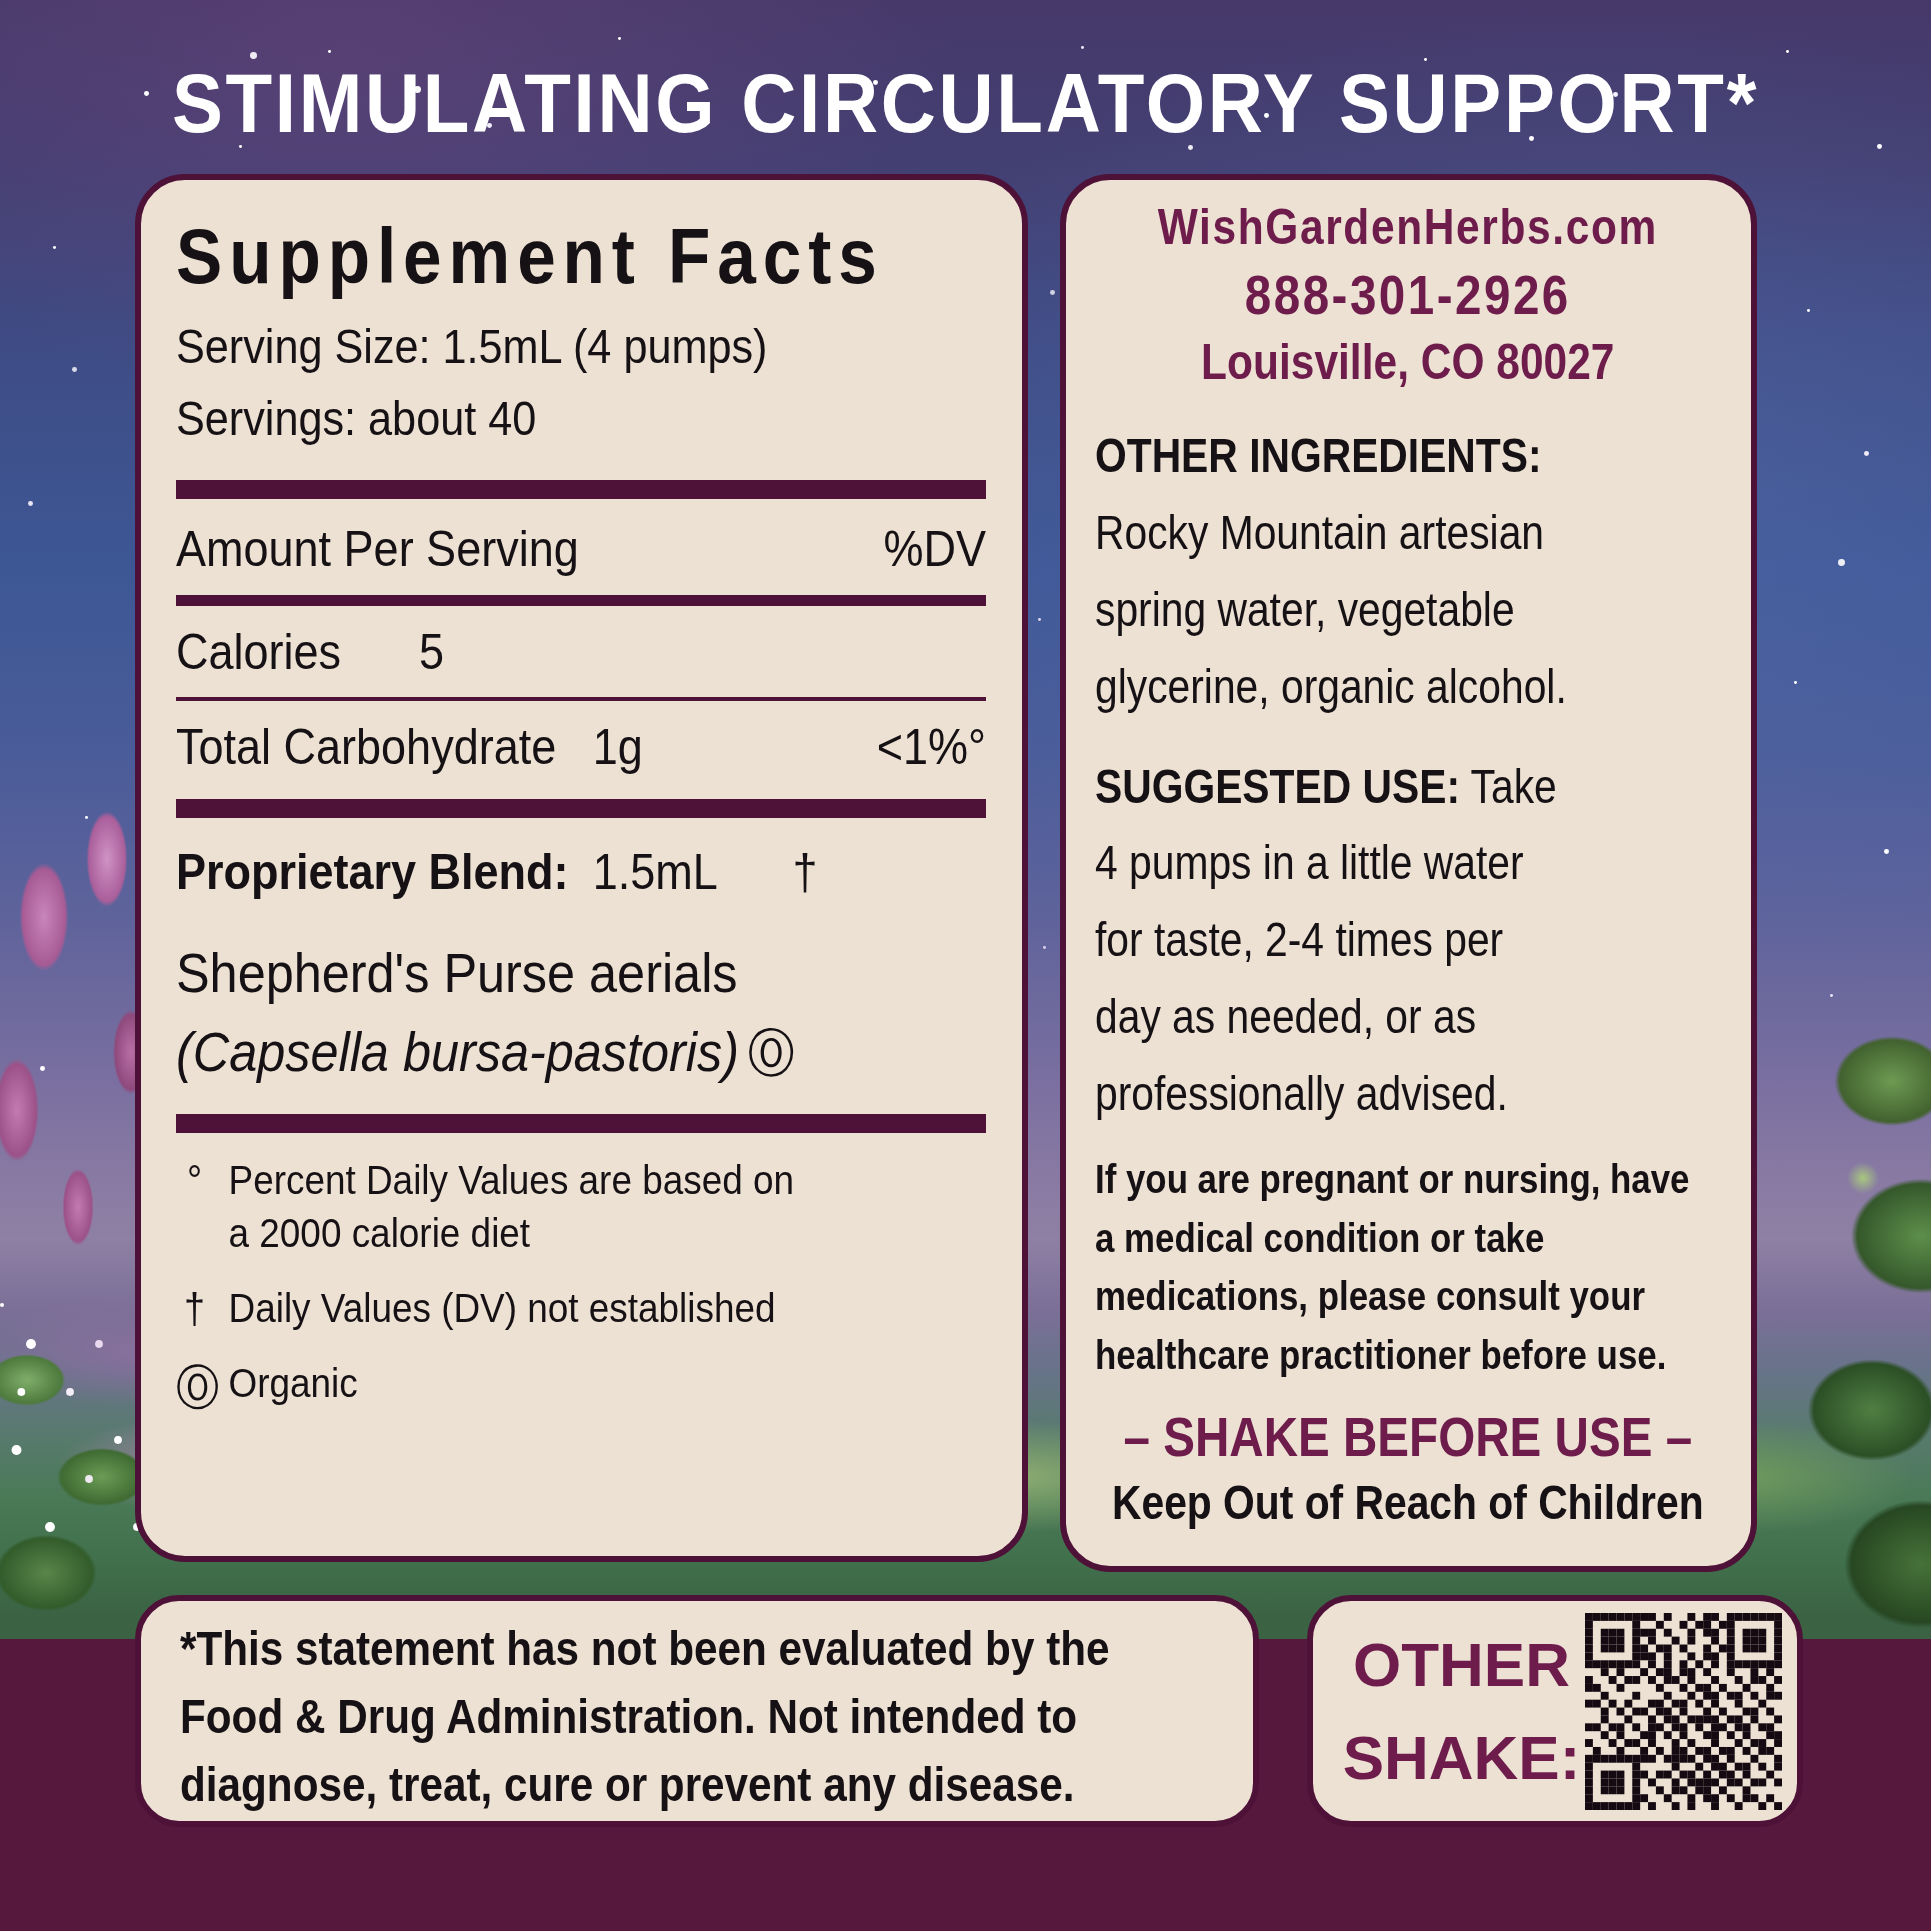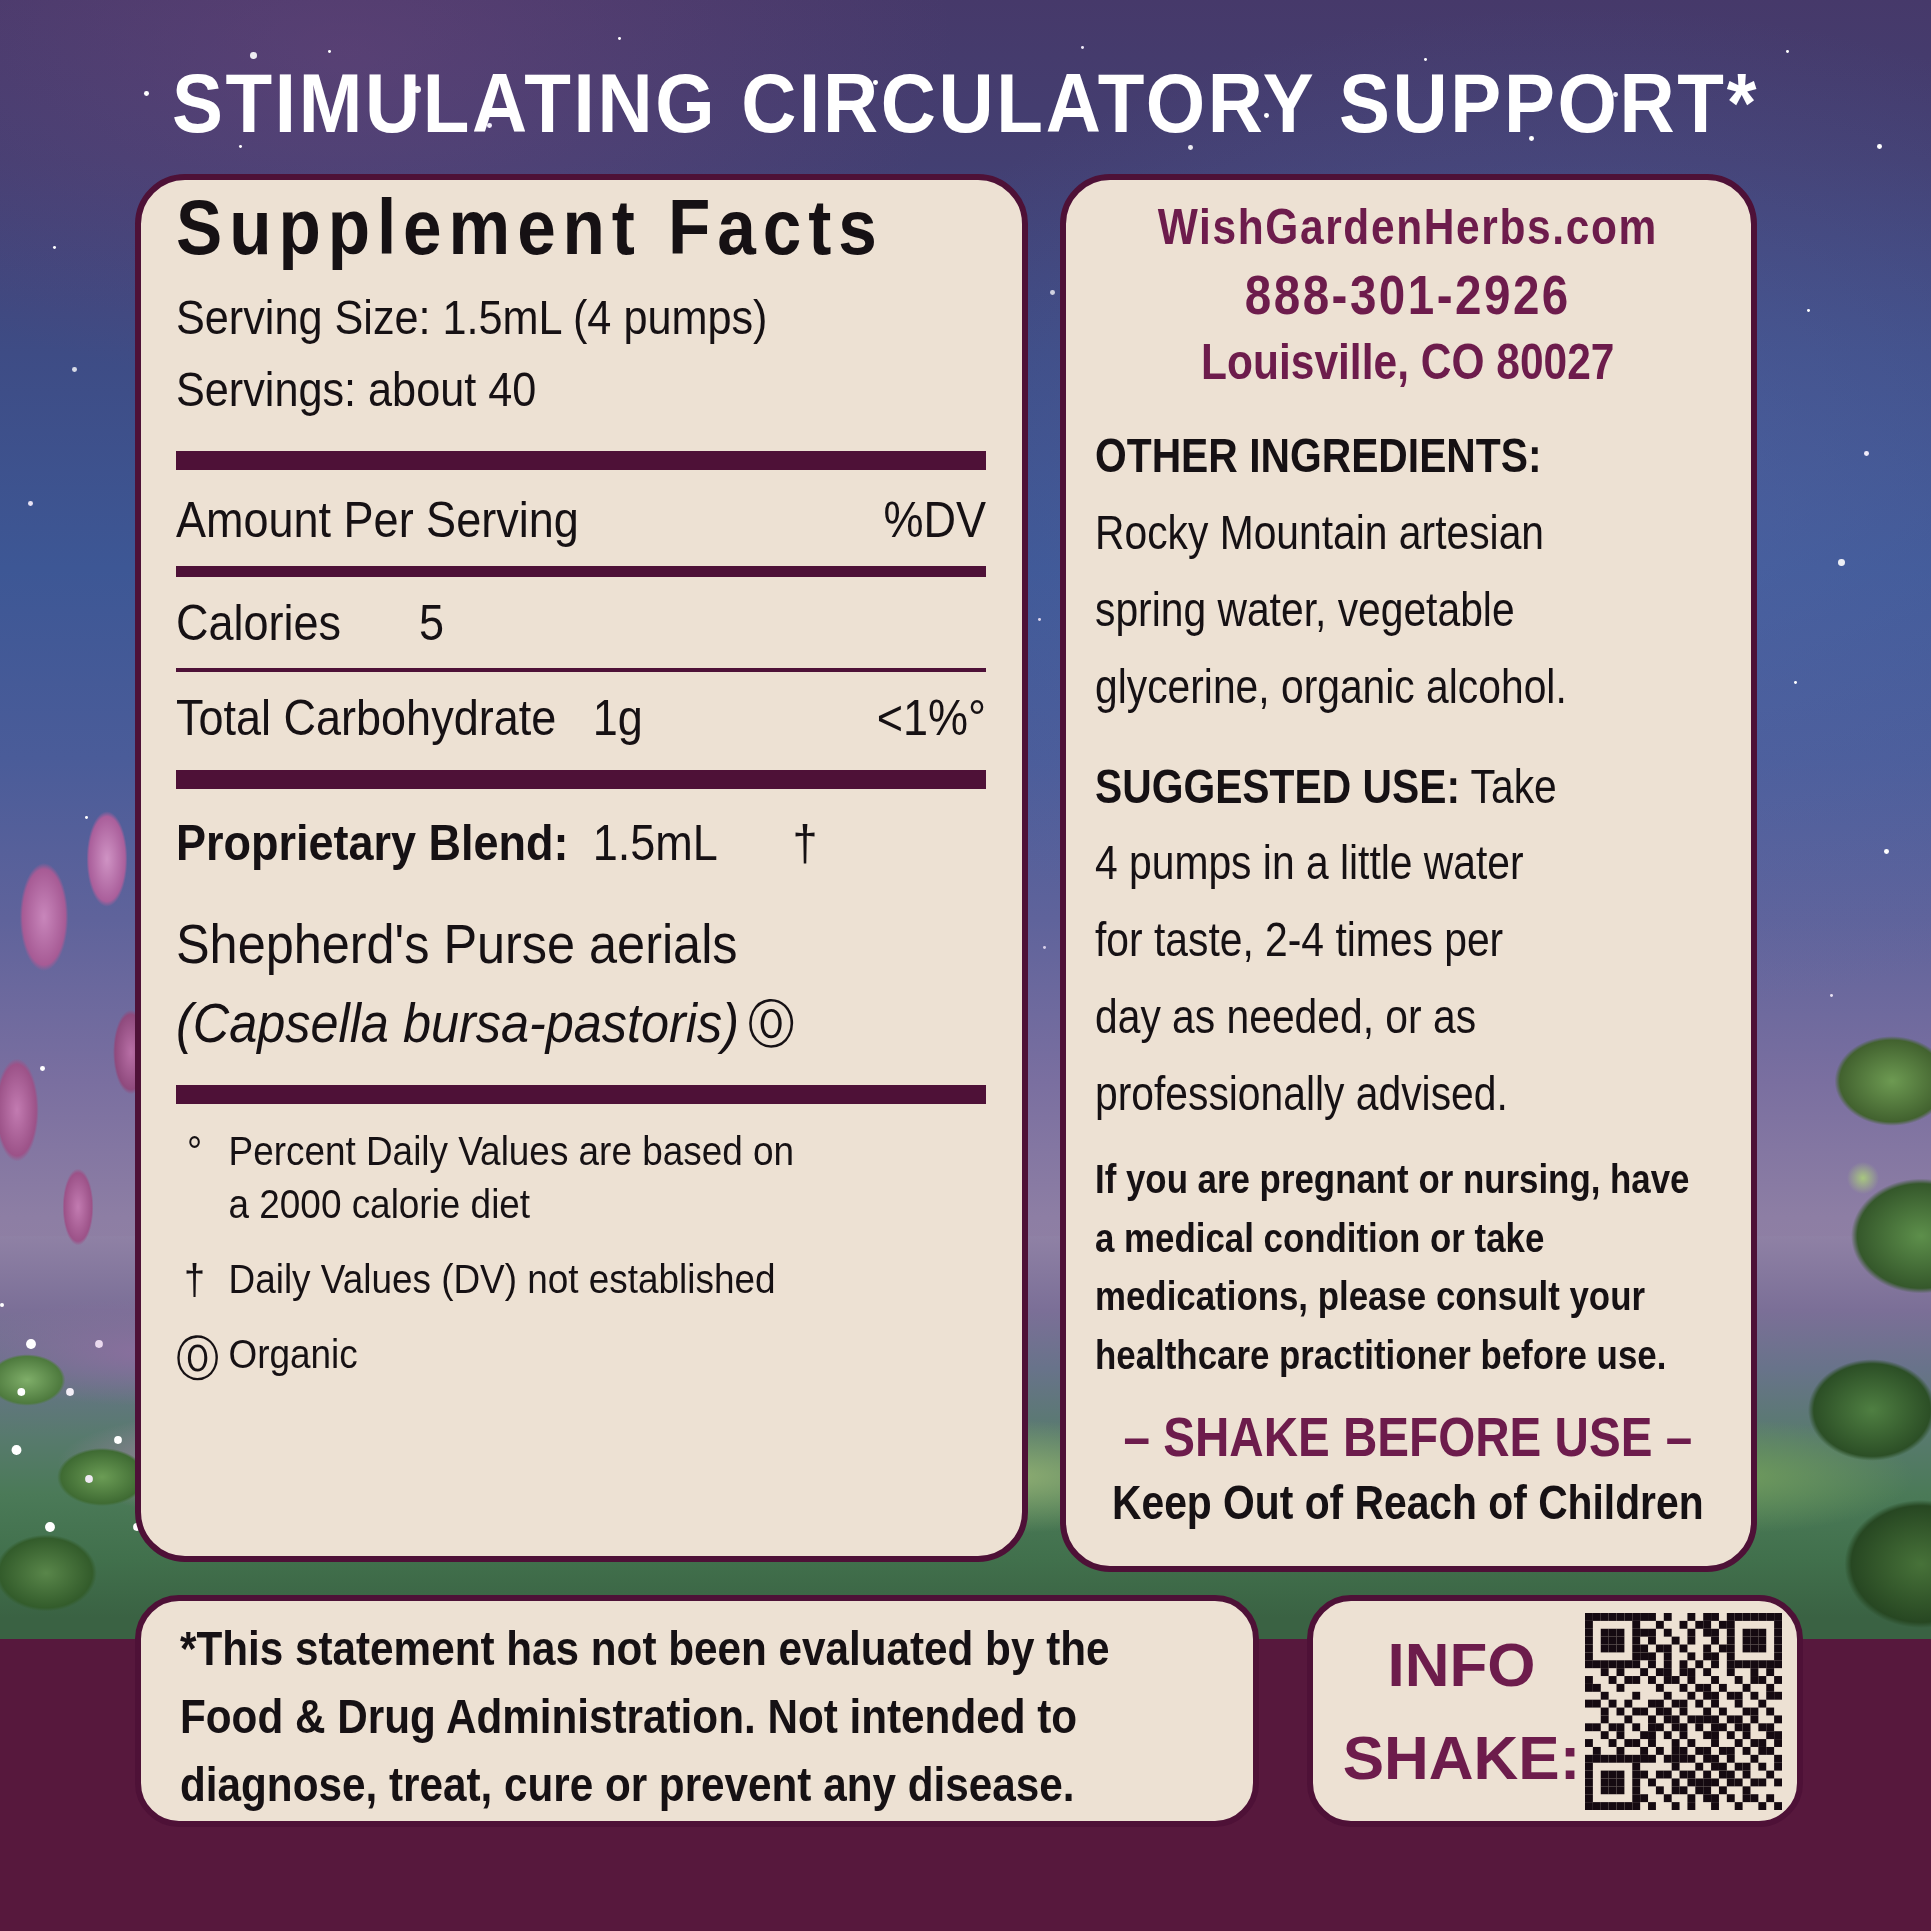--- a/index.html
+++ b/index.html
@@ -63,21 +63,21 @@
       radial-gradient(116px 97px at 203px 560px,#477239 0%,#274722 60%,rgba(39,71,34,0) 66%),
       radial-gradient(23px 23px at 145px 174px,#a8c77f 0%,rgba(168,199,127,0) 70%);}
 
   
   .hdr{left:0;top:56px;width:1931px;text-align:center;color:#fff;font-weight:bold;
        font-size:83px;letter-spacing:2.9px;transform:scaleX(.92);white-space:pre;}
 
   
   .panel{position:absolute;background:#ede1d3;border:6.8px solid #4e1137;
          border-radius:50px;box-sizing:border-box;}
-  .p-facts{left:135px;top:174px;width:893px;height:1388px;padding:1px 35px;}
+  .p-facts{left:135px;top:174px;width:893px;height:1388px;padding:30px 35px;}
   .p-right{left:1060px;top:174px;width:697px;height:1398px;padding:15.4px 29px;}
   .p-disc{left:135px;top:1595px;width:1124px;height:232px;padding:14px 39px;border-radius:44px;}
   .p-more{left:1307px;top:1595px;width:496px;height:232px;border-radius:44px;
           display:flex;align-items:center;padding:13.5px 15.4px 13.5px 25px;box-sizing:border-box;}
 
   .cxL{transform:scaleX(.9);transform-origin:left top;width:900px;}
   .cxR{transform:scaleX(.85);transform-origin:left top;width:736px;}
   .cxD{transform:scaleX(.88);transform-origin:left top;width:1174px;}
 
   
@@ -214,21 +214,21 @@
 <section class="panel p-disc">
   <div class="cxD">
     <div class="disc">*This statement has not been evaluated by the
 Food &amp; Drug Administration. Not intended to
 diagnose, treat, cure or prevent any disease.</div>
   </div>
 </section>
 
 <section class="panel p-more">
   <div class="more-label">
-    <div>INFO</div>
+    <div>OTHER</div>
     <div>SHAKE:</div>
   </div>
   <span class="qr-box" id="qr"><svg xmlns="http://www.w3.org/2000/svg" viewBox="0 0 200 200" width="197" height="197">
         <g fill="#150a11">
           <rect x="0" y="0" width="8" height="8"></rect>
           <rect x="8" y="0" width="8" height="8"></rect>
           <rect x="16" y="0" width="8" height="8"></rect>
           <rect x="24" y="0" width="8" height="8"></rect>
           <rect x="32" y="0" width="8" height="8"></rect>
           <rect x="40" y="0" width="8" height="8"></rect>

